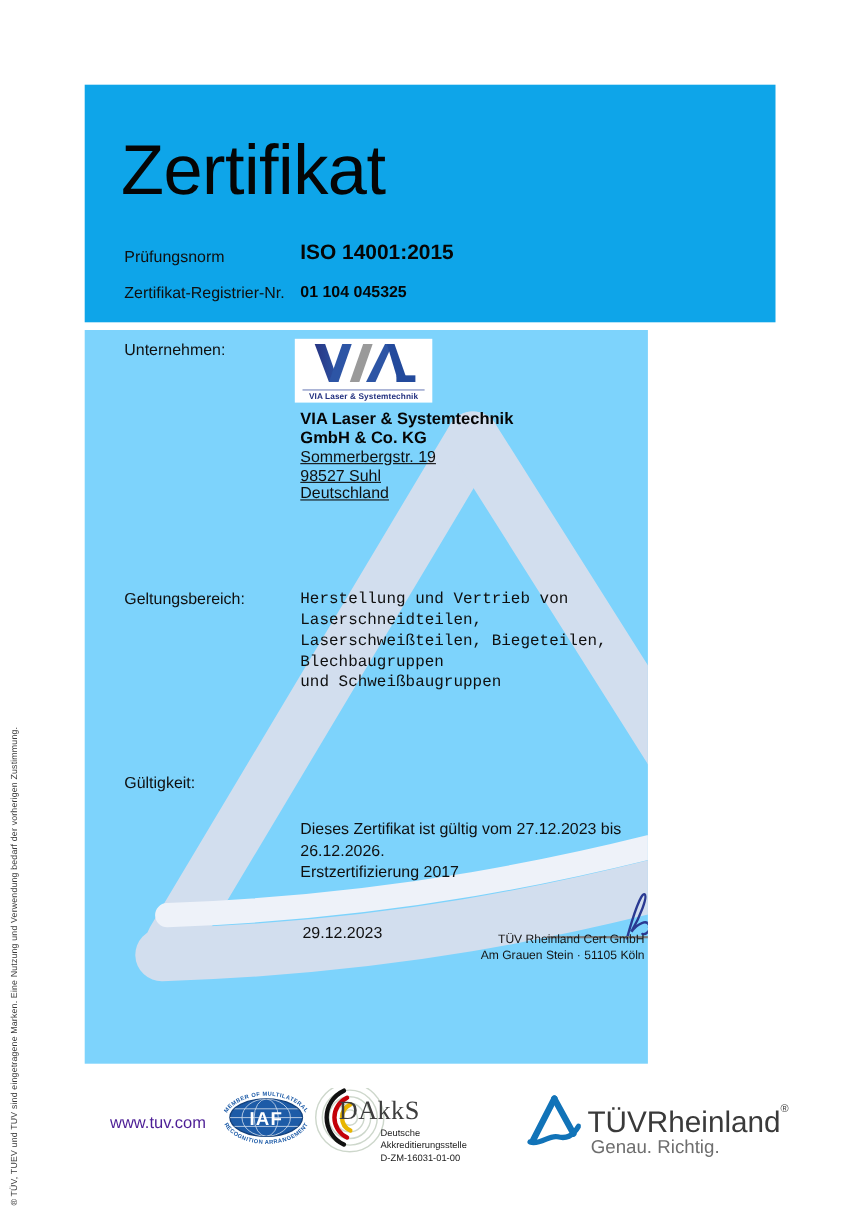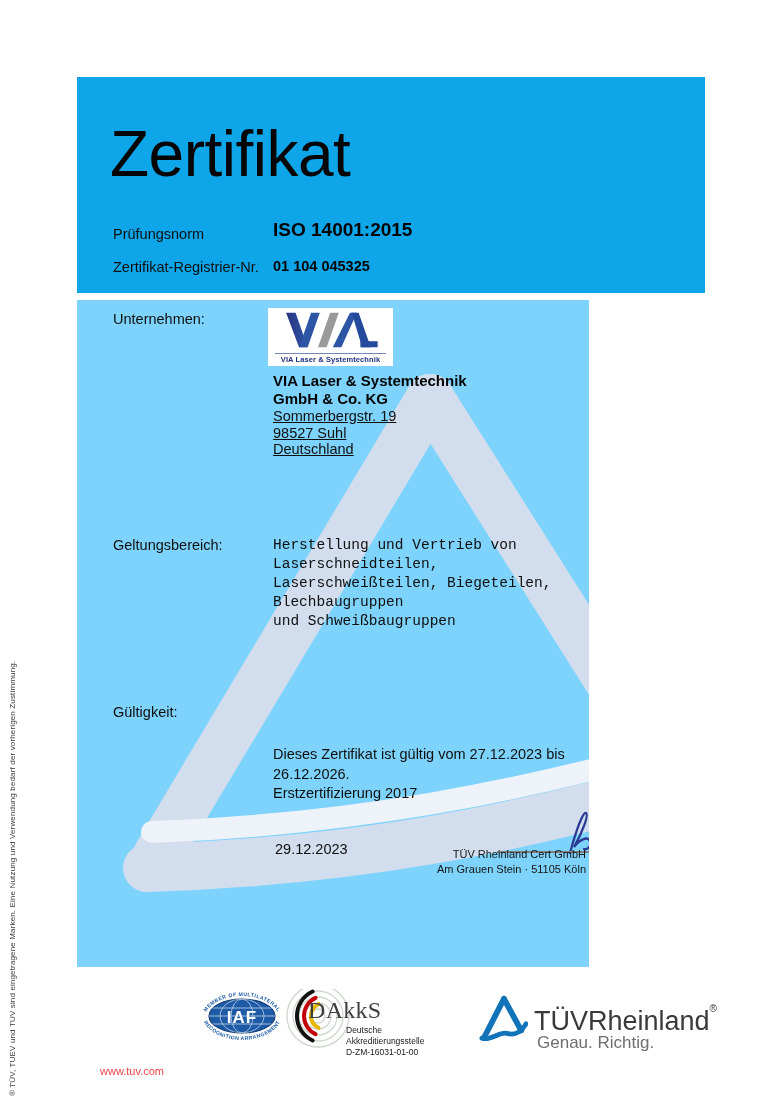--- a/index.html
+++ b/index.html
@@ -37,21 +37,21 @@
   .scope-block{left:196px;top:236px;font-family:Liberation Mono, monospace;}
   .audit-block{left:196px;top:345px;}
   .validity-label{left:36px;top:404px;}
   .validity-block{left:196px;top:403px;line-height:19.5px;margin-top:42px;}
   .issue-date{left:198px;top:541px;font-size:14.5px;color:#0f0f0f;text-align:center;}
   .signature{left:475px;top:503px;width:160px;height:55px;}
   .sig-line{left:420px;top:551px;width:206px;height:2px;background:#7d7d7d;}
   .signer-block{right:3px;top:547px;text-align:right;font-size:11px;line-height:15px;color:#141414;}
 
   
-  .website{left:100px;top:1065px;font-size:11px;color:#ef4444;}
+  .website{left:100px;top:1012px;font-size:15px;color:#4c1d95;}
   .iaf-svg{left:196px;top:990px;width:92px;height:52px;}
   .dakks{left:282px;top:995px;width:160px;height:64px;}
   .dakks-svg{left:0;top:-6px;width:70px;height:64px;}
   .dakks-word{left:26px;top:2px;font-family:"Liberation Serif",serif;font-size:24px;color:#3d3d3d;letter-spacing:.3px;}
   .dakks-lines{left:64px;top:30px;font-size:8.5px;line-height:11px;color:#1a1a1a;}
   .tr-triangle{left:478px;top:993px;width:50px;height:52px;}
   .tr-brand{left:534px;top:1003px;font-size:27px;color:#3a3a3a;white-space:nowrap;}
   .tr-brand .b{font-weight:400;}
   .tr-brand sup{font-size:10px;vertical-align:18px;}
   .tr-tagline{left:537px;top:1033px;font-size:17px;color:#6e6e6e;}

